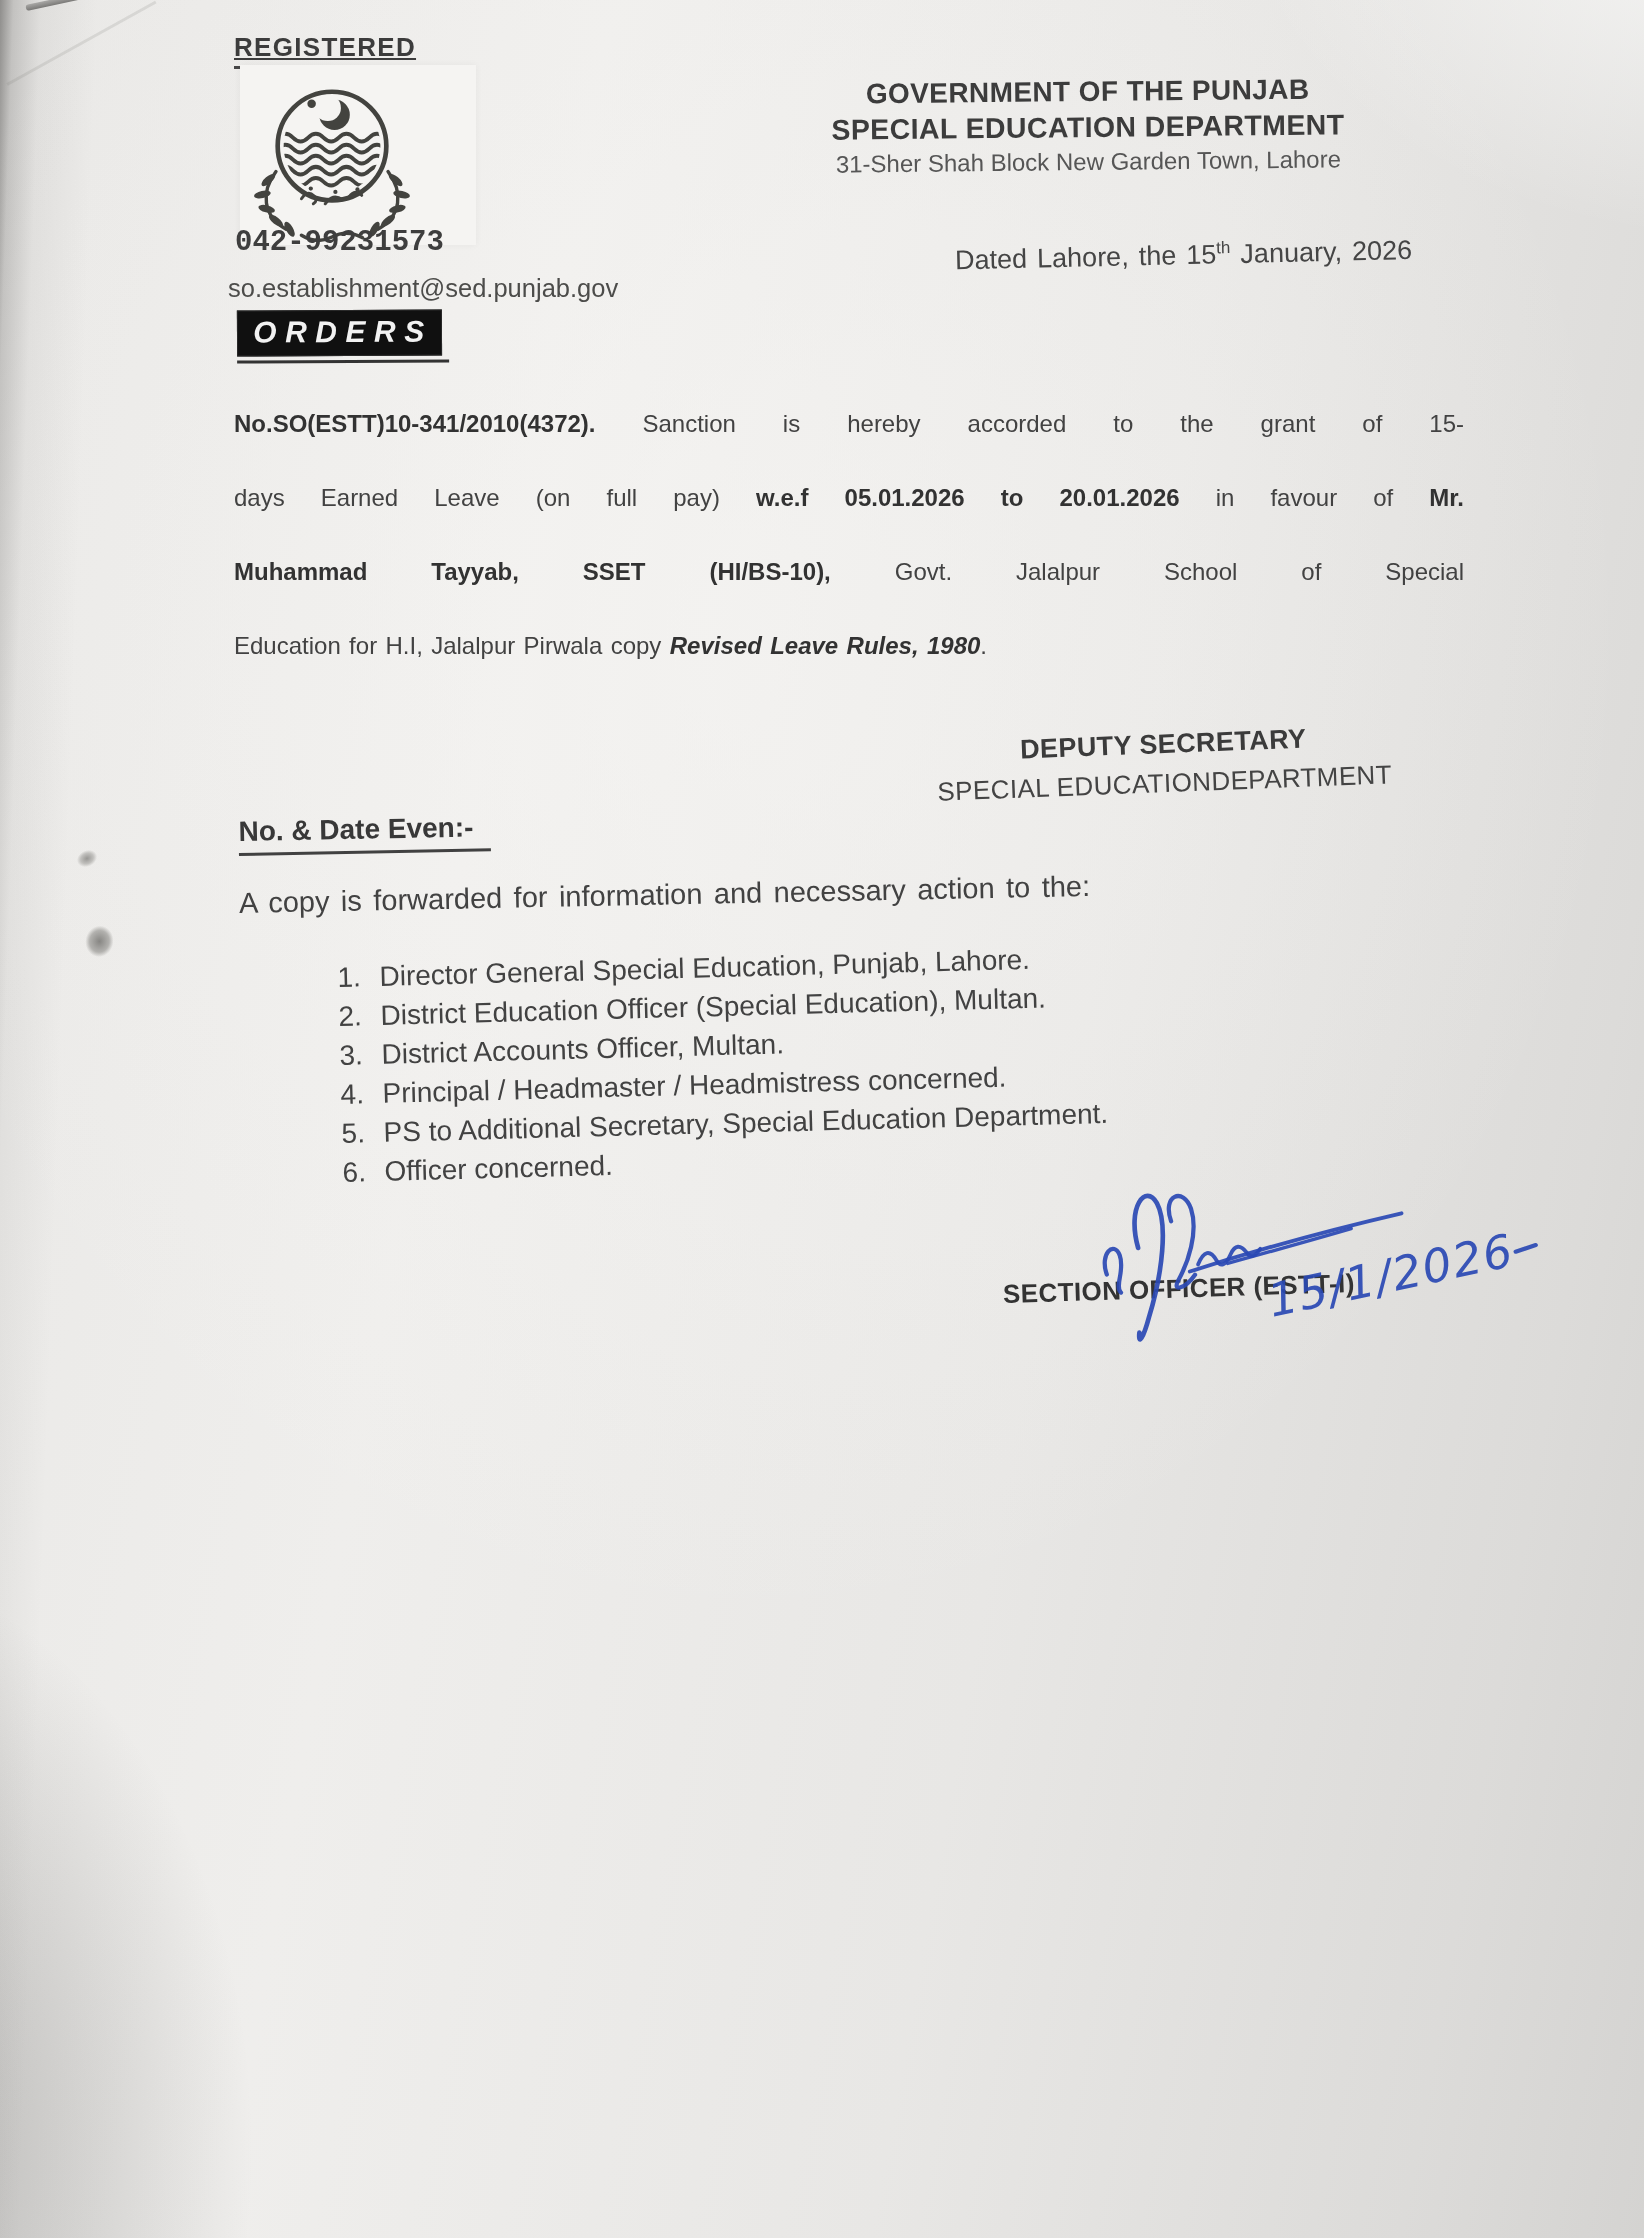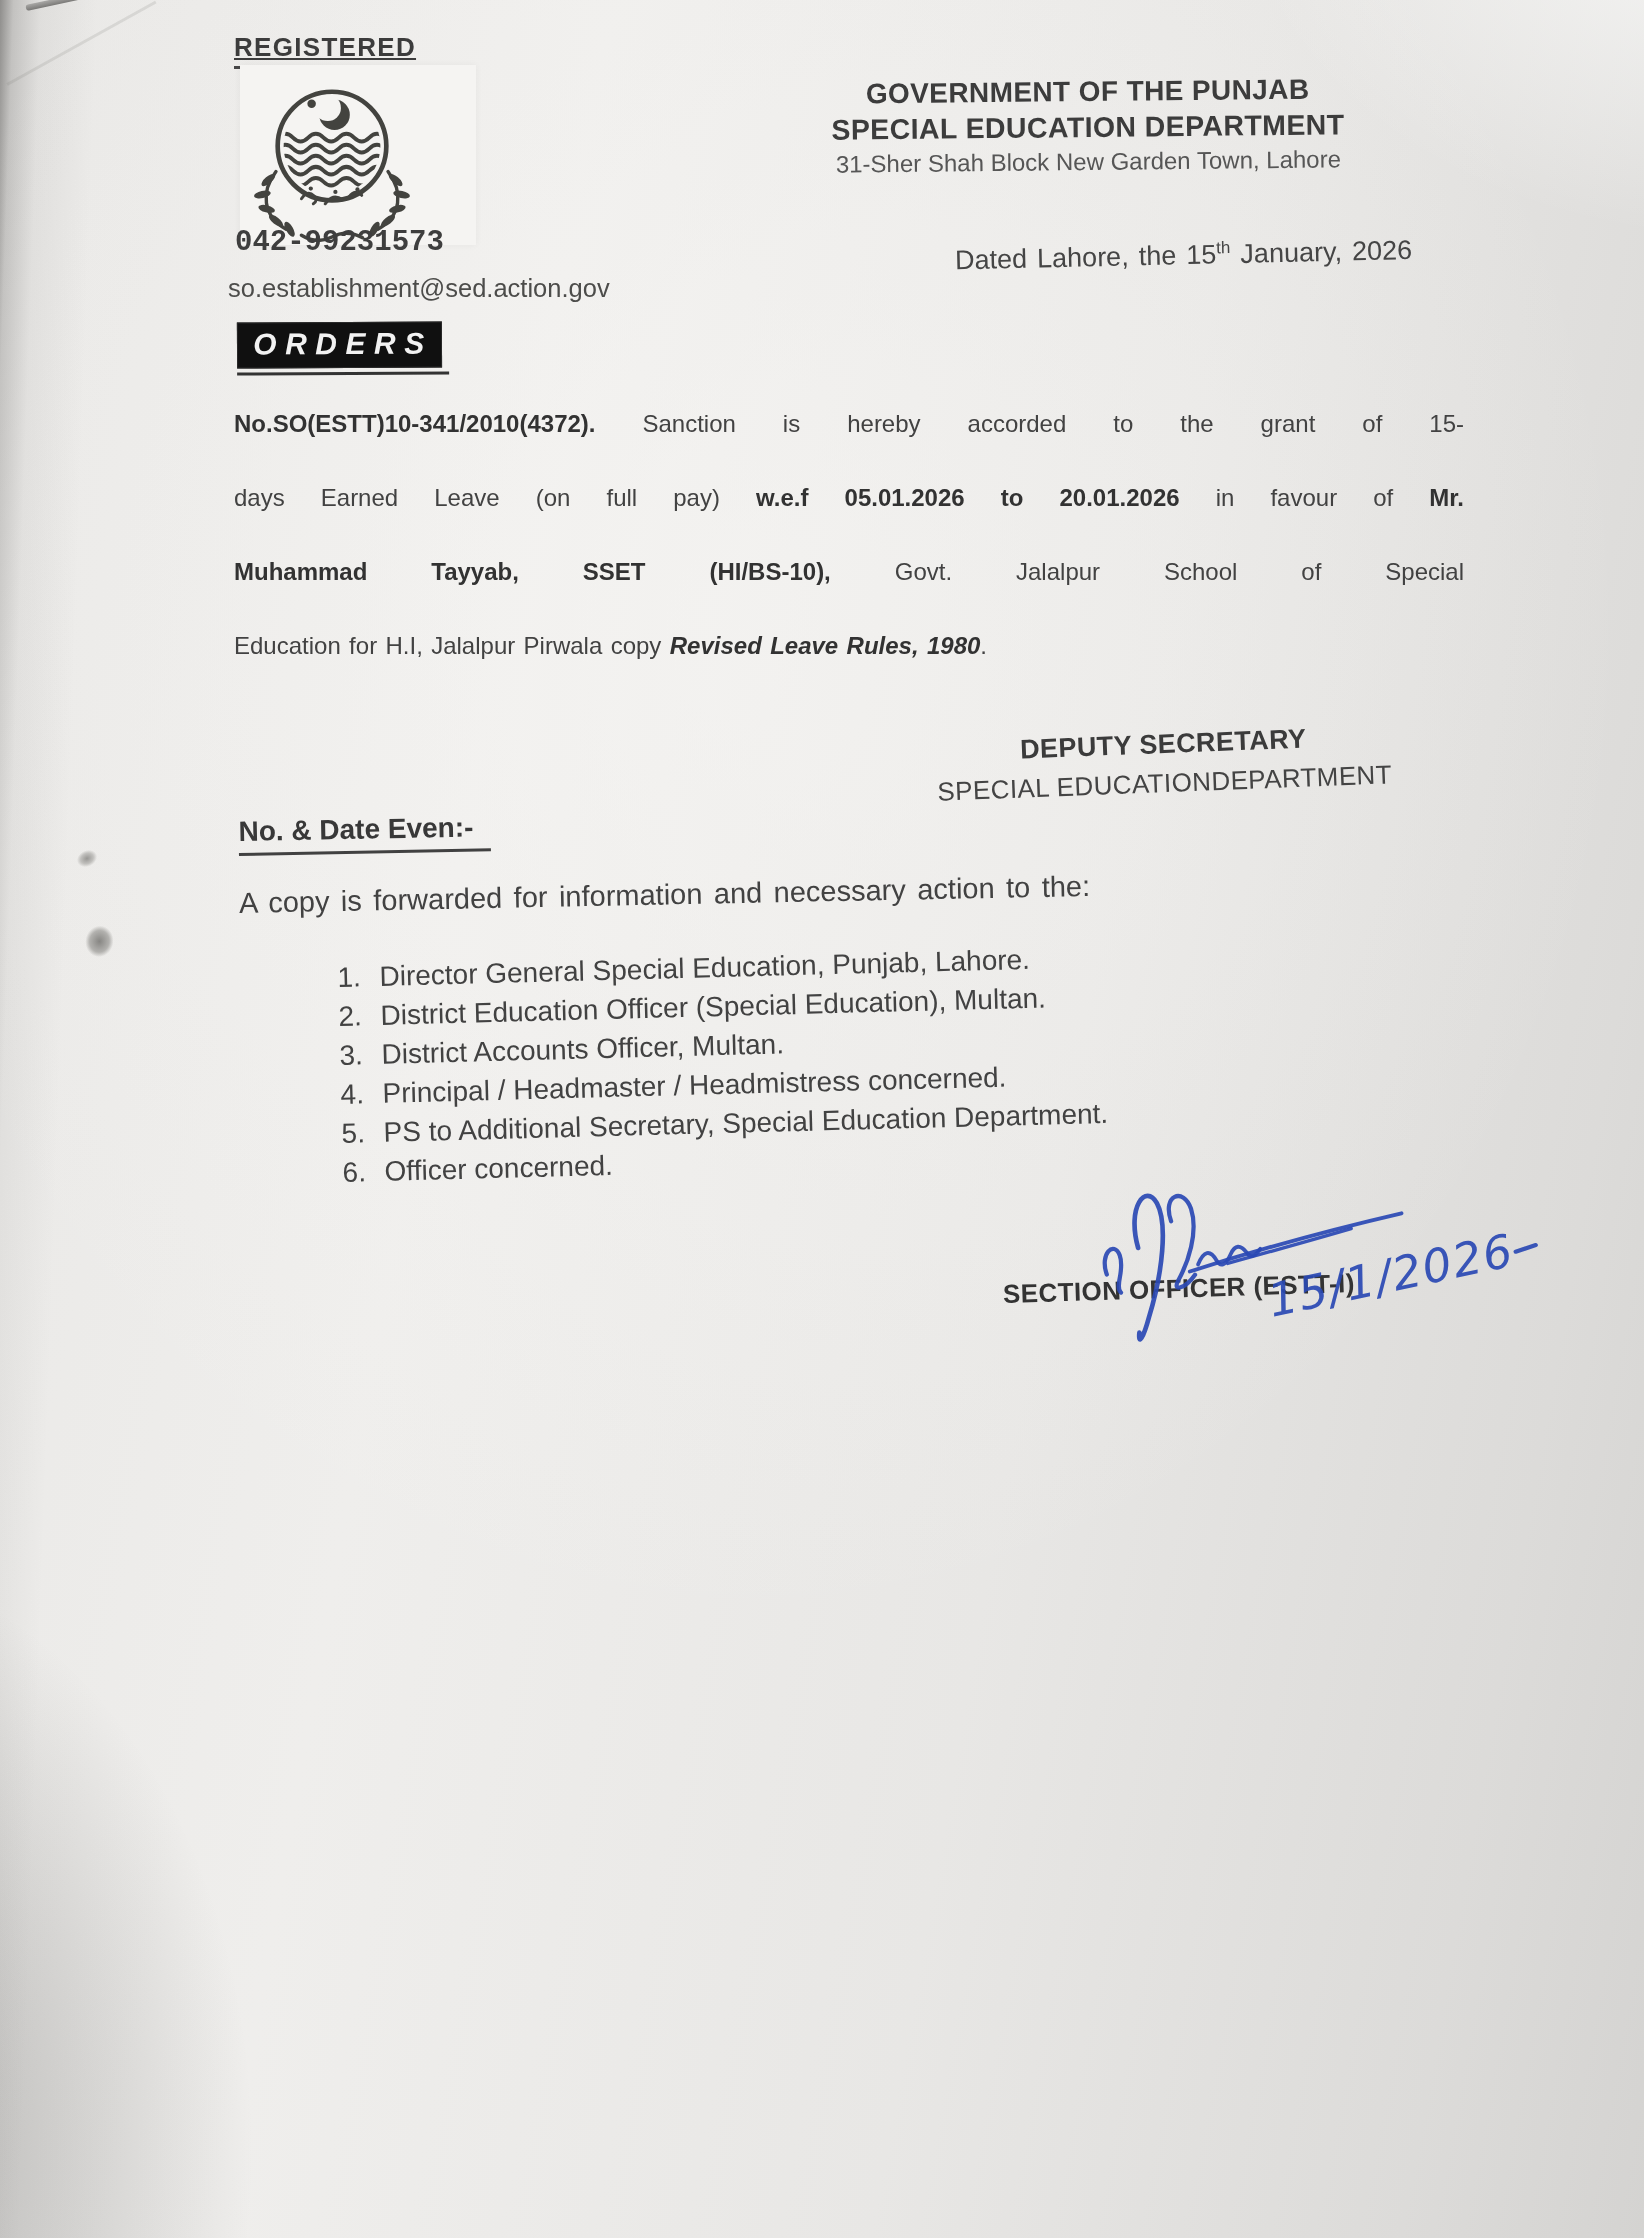--- a/index.html
+++ b/index.html
@@ -60,21 +60,21 @@
   .addr { font-size:24px; color:#565656; margin-top:3.4px; }
 
   .dateline {
     position:absolute; left:807px; top:234px; width:605px; text-align:right;
     font-size:27px; word-spacing:2.5px; color:#454545;
     transform:rotate(-1.3deg); transform-origin:right center;
   }
   .dateline sup { font-size:17px; }
 
   .orders-wrap {
-    position:absolute; left:237px; top:322px; display:inline-block;
+    position:absolute; left:237px; top:310px; display:inline-block;
     border-bottom:3.4px solid #333; padding:0 6.8px 3.4px 0; transform:rotate(-0.3deg);
   }
   .orders-box {
     display:inline-block; background:#101010; color:#f2f2f2;
     font-size:30px; font-weight:bold; font-style:italic; letter-spacing:8.5px;
     padding:4.2px 8.5px 6px 15.3px; border:1.7px solid #2a2a2a;
   }
 
   .body-text { position:absolute; left:234px; top:387px; width:1230px; }
   .bline { font-size:24px; line-height:74px; height:74px; color:#424242; word-spacing:1.7px; white-space:normal; }
@@ -161,21 +161,21 @@
       <ellipse class="emblem-fill" cx="175" cy="132" rx="10" ry="4.2" transform="rotate(40 175 132)"></ellipse>
       <ellipse class="emblem-fill" cx="182" cy="149" rx="10" ry="4.2" transform="rotate(12 182 149)"></ellipse>
       <ellipse class="emblem-fill" cx="177" cy="166" rx="10" ry="4.2" transform="rotate(-14 177 166)"></ellipse>
       <ellipse class="emblem-fill" cx="166" cy="180" rx="10" ry="4.2" transform="rotate(-38 166 180)"></ellipse>
       <ellipse class="emblem-fill" cx="150" cy="190" rx="10" ry="4.2" transform="rotate(-60 150 190)"></ellipse>
       <path class="emblem-stroke" stroke-width="4" d="M64 197 q 18 11 36 2 q 18 -9 36 1"></path>
     </svg>
   </div>
 
   <div class="phone">042-99231573</div>
-  <div class="email">so.establishment@sed.action.gov</div>
+  <div class="email">so.establishment@sed.punjab.gov</div>
 
   <div class="dept-block">
     <div class="gov">GOVERNMENT OF THE PUNJAB</div>
     <div class="dept">SPECIAL EDUCATION DEPARTMENT</div>
     <div class="addr">31-Sher Shah Block New Garden Town, Lahore</div>
   </div>
 
   <div class="dateline"><span>Dated Lahore, the 15</span><sup>th</sup><span> January, 2026</span></div>
 
   <div class="orders-wrap">

